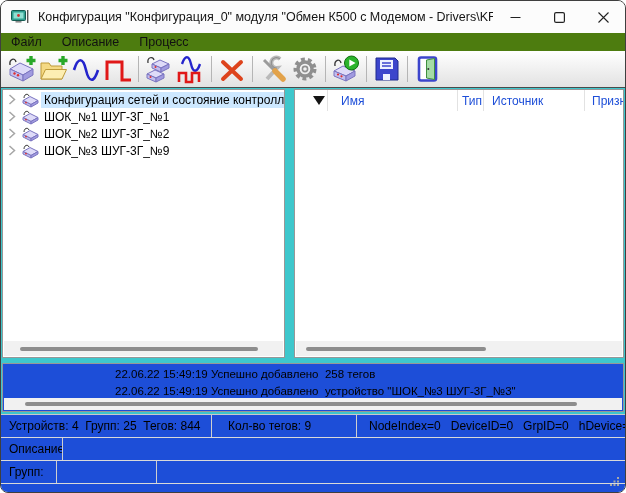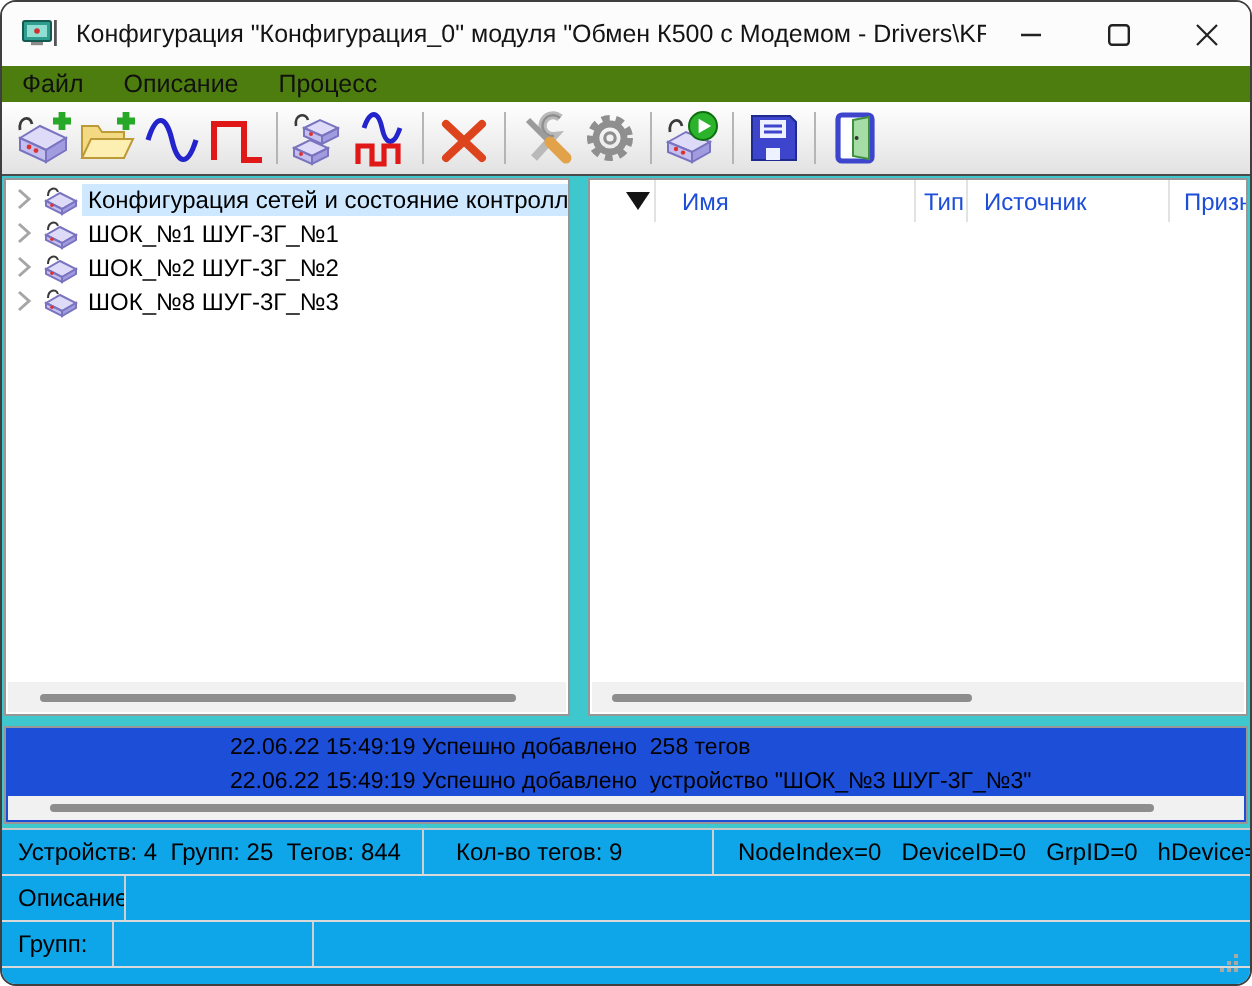--- a/index.html
+++ b/index.html
@@ -51,21 +51,21 @@
 
   
   .log-wrap{position:absolute;top:360px;left:0;right:0;height:53px;background:#3ec7cc;}
   .log-panel{position:absolute;top:2px;bottom:2px;left:1px;right:1px;box-sizing:border-box;background:#1d4ed8;border:1px solid #979797;overflow:hidden;}
   .log-entry{padding-left:112px;font-size:11.5px;line-height:16.5px;color:#000;white-space:pre;}
   .log-entry:first-child{padding-top:2px;}
   .log-scroll{position:absolute;left:1px;right:1px;bottom:1px;height:12px;background:#f1f1f1;}
   .log-scroll .hthumb{top:4px;}
 
   
-  .statusbar{position:absolute;top:413px;left:0;right:0;bottom:0;background:#0ea5e9;border-top:1px solid #c9c9c9;font-size:12px;color:#000;}
+  .statusbar{position:absolute;top:413px;left:0;right:0;bottom:0;background:#1d4ed8;border-top:1px solid #c9c9c9;font-size:12px;color:#000;}
   .st-row{display:flex;align-items:center;height:22px;border-bottom:1px solid #d9d9d9;overflow:hidden;}
   .st-cell{display:flex;align-items:center;height:100%;box-sizing:border-box;border-right:1px solid #cfcfcf;padding-left:8px;overflow:hidden;}
   .st-cell.last{border-right:none;}
   .pre{white-space:pre;}
   .c1a{width:211px;}
   .c1b{width:145px;padding-left:16px;}
   .c1c{flex:1;padding-left:12px;}
   .c2a{width:62px;}
   .c3a{width:56px;}
   .c3b{width:100px;}
@@ -293,21 +293,21 @@
                 <polyline points="1.5,1 6.5,5.5 1.5,10" fill="none" stroke="#a6a6a6" stroke-width="1.5"></polyline>
               </svg>
           </span>
           <svg class="dev-ic" viewBox="0 0 17 16">
             <path d="M2,6 C2,2 6,1 7,4" fill="none" stroke="#3a3a3a" stroke-width="1"></path>
             <polygon points="1,8.5 8,4.5 16,8.5 9,12.5" fill="#dedbf8" stroke="#7a74c0"></polygon>
             <polygon points="1,8.5 9,12.5 9,15 1,11" fill="#c3bfee" stroke="#7a74c0"></polygon>
             <polygon points="9,12.5 16,8.5 16,11 9,15" fill="#a19bdf" stroke="#7a74c0"></polygon>
             <circle cx="4" cy="10.6" r="0.9" fill="#e03030"></circle>
           </svg>
-          <span class="row-label">ШОК_№8 ШУГ-3Г_№3</span>
+          <span class="row-label">ШОК_№3 ШУГ-3Г_№9</span>
         </div>
 
       </div>
       <div class="hscroll">
         <div class="hthumb" style="left:16px;width:238px;"></div>
       </div>
     </div>
 
     <div class="splitter"></div>
 

